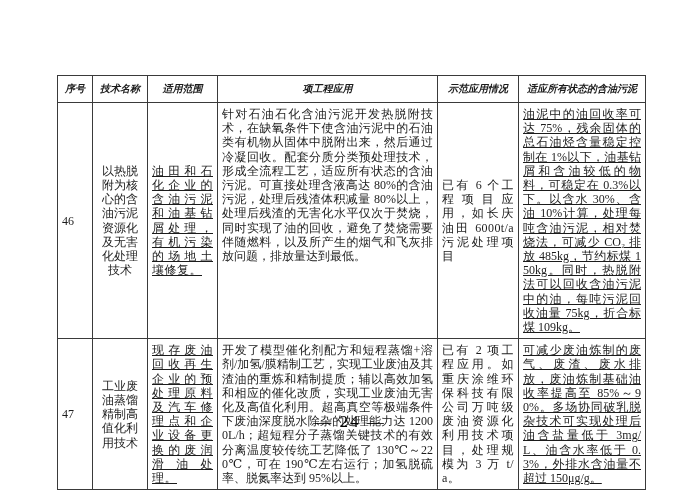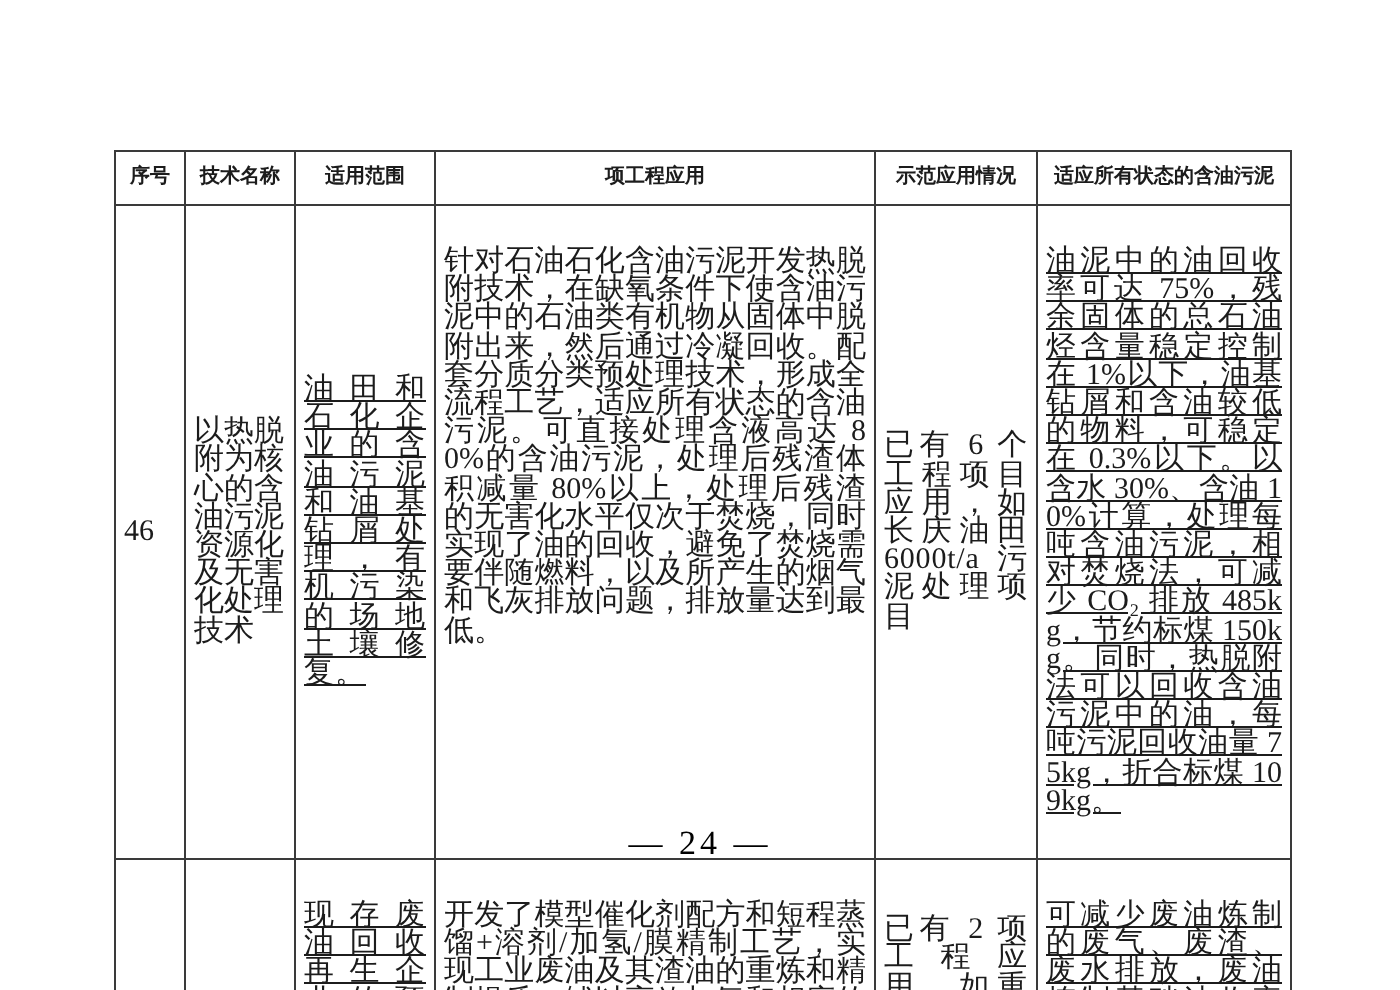--- a/index.html
+++ b/index.html
@@ -20,42 +20,43 @@
     position: absolute;
     left: 57px;
     top: 75px;
     width: 588px;
     border-collapse: collapse;
     table-layout: fixed;
   }
   table.tech-table th,
   table.tech-table td {
     border: 1px solid #3a3a3a;
-    padding: 21px 4px;
-    font-size: 15px;
+    padding: 4px 4px;
+    font-size: 12px;
     line-height: 14.2px;
     word-break: break-all;
     overflow: hidden;
   }
   table.tech-table th {
     font-weight: bold;
     font-size: 10px;
     text-align: center;
     vertical-align: middle;
     height: 22px;
     padding: 2px;
+    font-style: italic;
   }
   tr.row-46 { height: 143px; }
   tr.row-47 { height: 108px; }
   td.c-no {
     text-align: left;
     vertical-align: middle;
   }
   td.c-name {
-    text-align: left;
+    text-align: center;
     vertical-align: middle;
     padding: 3px 5px;
   }
   td.c-scope {
     text-align: justify;
     text-justify: inter-ideograph;
     vertical-align: middle;
     letter-spacing: 0.5px;
     padding: 3px 5px;
     text-decoration: underline;

